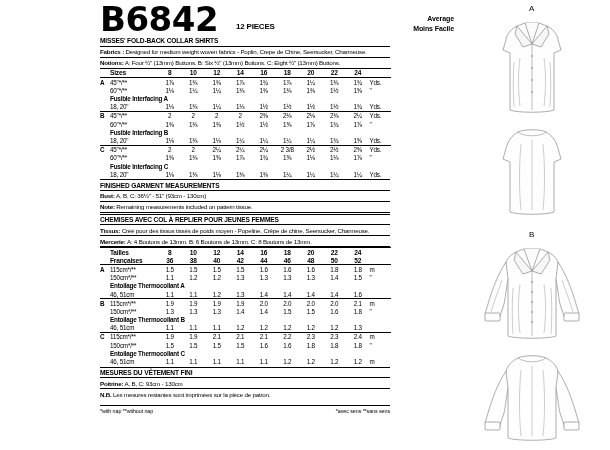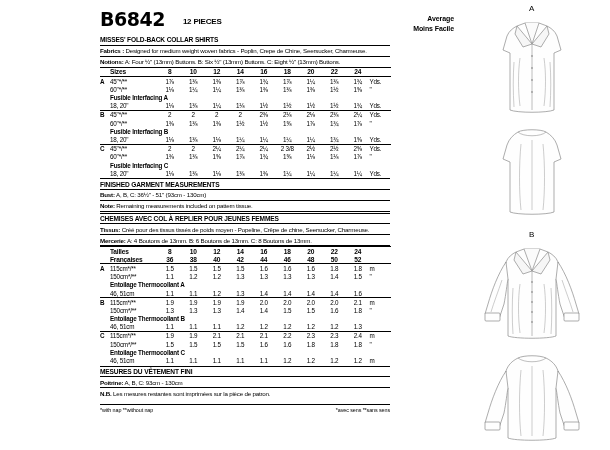--- a/index.html
+++ b/index.html
@@ -21,21 +21,21 @@
     position: absolute;
     left: 100px; top: 6px;
     width: 290px;
   }
 
   
   .hdr-row { display: flex; align-items: baseline; }
   #pattern-number {
     font-family: "DejaVu Sans", sans-serif;
     font-weight: bold;
-    font-size: 19px;
+    font-size: 34px;
     letter-spacing: -0.5px;
     line-height: 26px;
   }
   #pieces {
     font-size: 8px;
     font-weight: bold;
     letter-spacing: -0.2px;
     margin-left: 18px;
     position: relative;
     top: -2px;

